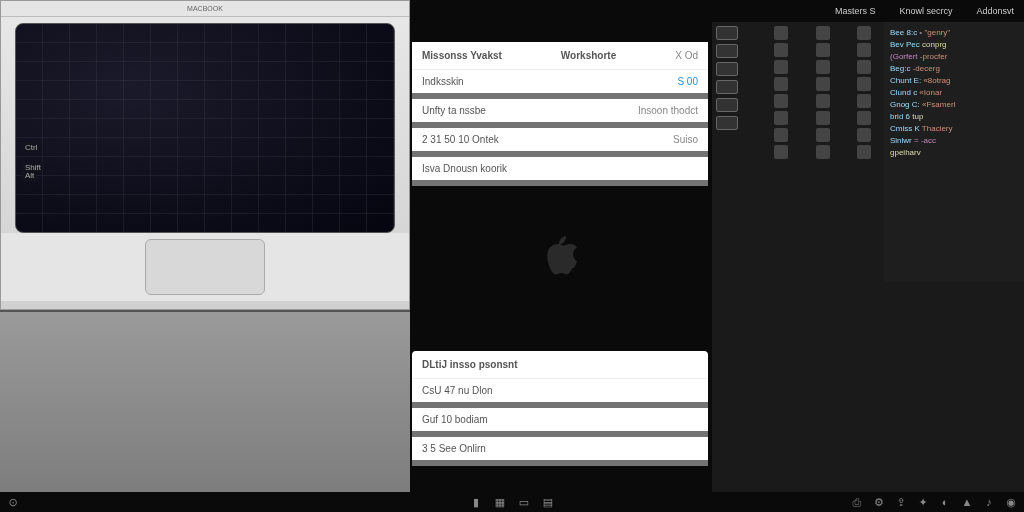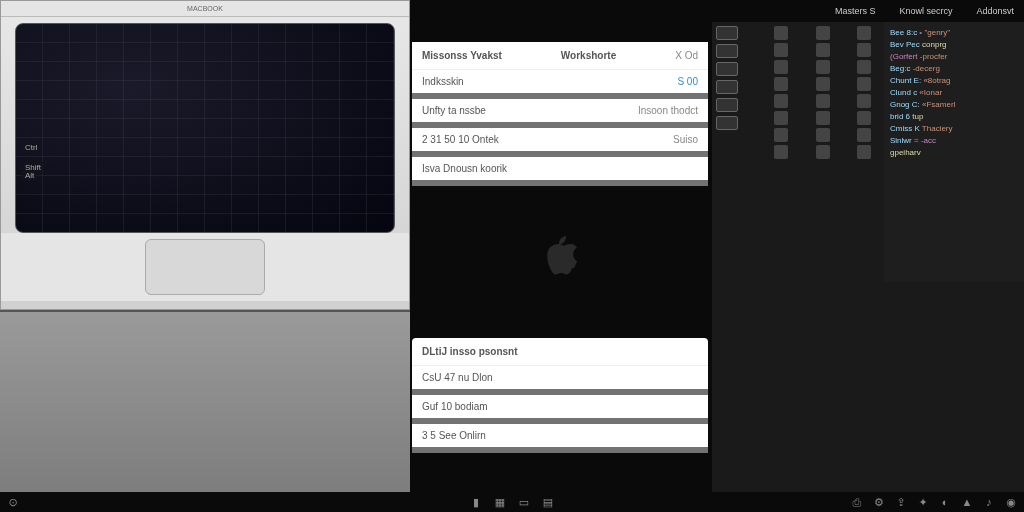--- a/index.html
+++ b/index.html
@@ -15,21 +15,21 @@
 .metal{width:410px;height:202px;background:linear-gradient(#9a9a9a,#7a7a7a);border-top:2px solid #555}
 .center{position:absolute;left:410px;top:0;width:300px;height:512px;background:#0a0a0a}
 .panel-top{margin:42px 2px 0;background:#fff;border-radius:0;font-size:10px}
 .panel-hdr{display:flex;justify-content:space-between;padding:8px 10px;border-bottom:1px solid #eee;color:#555;font-weight:600}
 .panel-hdr .close{color:#888;font-weight:400}
 .row{display:flex;justify-content:space-between;padding:6px 10px;border-bottom:6px solid #737373;color:#555}
 .row .v{color:#888}
 .row .link{color:#2b8fd9}
 .logo-area{height:148px;display:flex;align-items:center;justify-content:center}
 .apple-icon svg{width:42px;height:48px;fill:#2a2a2a}
-.panel-bot{margin:4px 2px;background:#fff;border-radius:4px 4px 0 0;font-size:10px}
+.panel-bot{margin:17px 2px;background:#fff;border-radius:4px 4px 0 0;font-size:10px}
 .top-menu{position:absolute;top:0;left:410px;right:0;height:22px;display:flex;align-items:center;gap:24px;padding:0 10px;font-size:9px;color:#ccc}
 .top-menu .sp{flex:1}
 .right{position:absolute;left:712px;top:22px;width:312px;height:470px;background:#1a1a1a;display:flex}
 .col-icons{width:58px;padding:4px;display:flex;flex-direction:column;gap:2px}
 .doc-icon{width:22px;height:14px;background:#333;border:1px solid #666;border-radius:2px;margin-bottom:2px}
 .grid-icons{flex:1;padding:4px;display:grid;grid-template-columns:repeat(6,1fr);gap:3px;align-content:start;height:240px}
 .gicon{width:14px;height:14px;background:#444;border-radius:2px;font-size:7px;color:#ddd;text-align:center;line-height:14px}
 .code-panel{position:absolute;right:0;top:22px;width:140px;height:260px;background:#1e1e1e;padding:6px;font-size:8px;font-family:monospace}
 .code-line{color:#888;white-space:nowrap;overflow:hidden;margin-bottom:3px}
 .code-line .k{color:#c586c0}.code-line .s{color:#ce9178}.code-line .n{color:#9cdcfe}.code-line .y{color:#dcdcaa}

